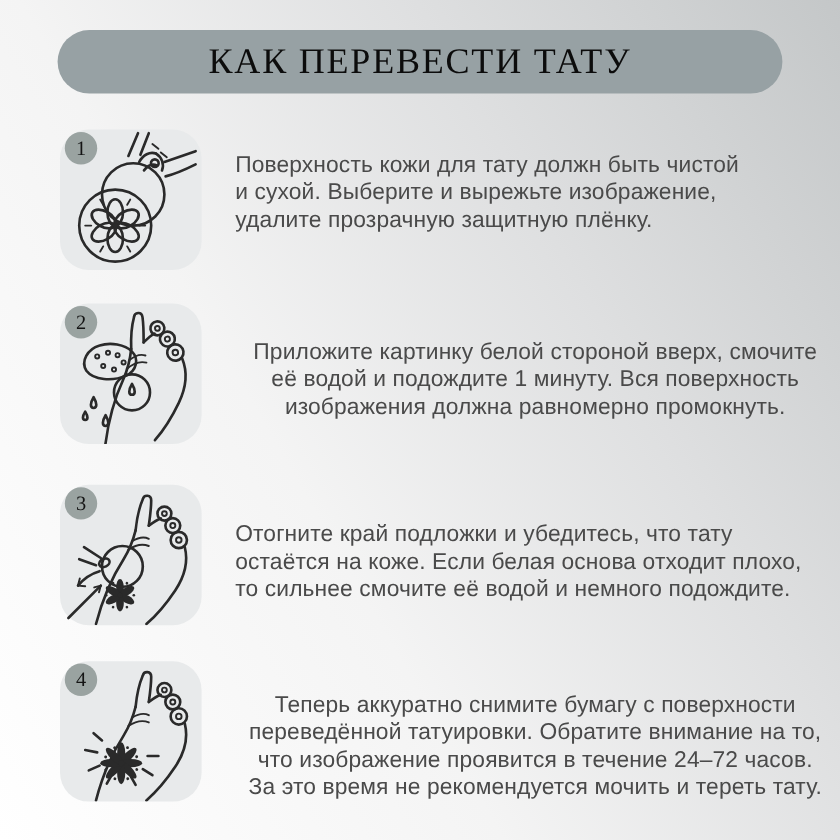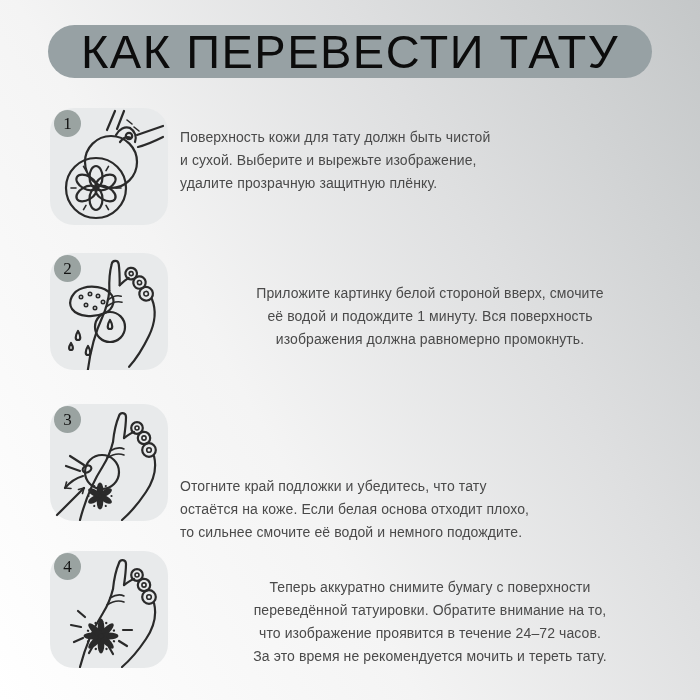--- a/index.html
+++ b/index.html
@@ -7,45 +7,45 @@
     position:relative; width:700px; height:700px; overflow:hidden;
     background:linear-gradient(60deg, #ffffff 0%, #f4f4f4 38%, #dedfe0 68%, #c4c7c8 100%);
     font-family:"Liberation Sans", sans-serif;
   }
   .banner {
     position:absolute; left:48px; top:25px; width:604px; height:53px;
     border-radius:27px; background:#97a1a4;
     display:flex; align-items:center; justify-content:center;
   }
   .title {
-    font-family:Liberation Sans, sans-serif;
-    font-size:47px; letter-spacing:1.5px; color:#0c0c0c; white-space:nowrap;text-align:center;
+    font-family:Liberation Serif, serif;
+    font-size:30px; letter-spacing:1.5px; color:#0c0c0c; white-space:nowrap;text-align:center;
   }
   .step-box {
     position:absolute; left:50px; width:118px; height:117px;
     background:#e8eaeb; border-radius:24px;
   }
   .b1 { top:108px; } .b2 { top:253px; } .b3 { top:404px; } .b4 { top:551px; }
   .badge {
     position:absolute; left:4px; top:2px; width:27px; height:27px; border-radius:50%;
     background:#9aa3a1; display:flex; align-items:center; justify-content:center;
   }
   .badge span {
     font-family:"Liberation Serif", "DejaVu Serif", serif;
     font-size:17px; color:#141414;
   }
   .illu { position:absolute; left:0; top:0; width:118px; height:117px; }
   .ln { stroke:#2a2a2a; fill:none; stroke-width:2.2; stroke-linecap:round; stroke-linejoin:round; }
   .thin { stroke-width:1.6; }
   .step-text {
-    position:absolute; left:180px; width:500px;
-    color:#4a4a4a; font-size:14px; line-height:23px; letter-spacing:0.1px;
+    position:absolute; left:196px; width:500px;
+    color:#4a4a4a; font-size:19px; line-height:23px; letter-spacing:0.1px;
     white-space:pre;
   }
-  .t1 { top:126px; } .t2 { top:282px;text-align:center; } .t3 { top:434px;margin-top:41px; } .t4 { top:576px;text-align:center; }
+  .t1 { top:126px; } .t2 { top:282px;text-align:center; } .t3 { top:434px; } .t4 { top:576px;text-align:center; }
 </style>
 </head>
 <body>
 
 <div class="page">
 
   <div class="banner">
     <span class="title">КАК ПЕРЕВЕСТИ ТАТУ</span>
   </div>
 

